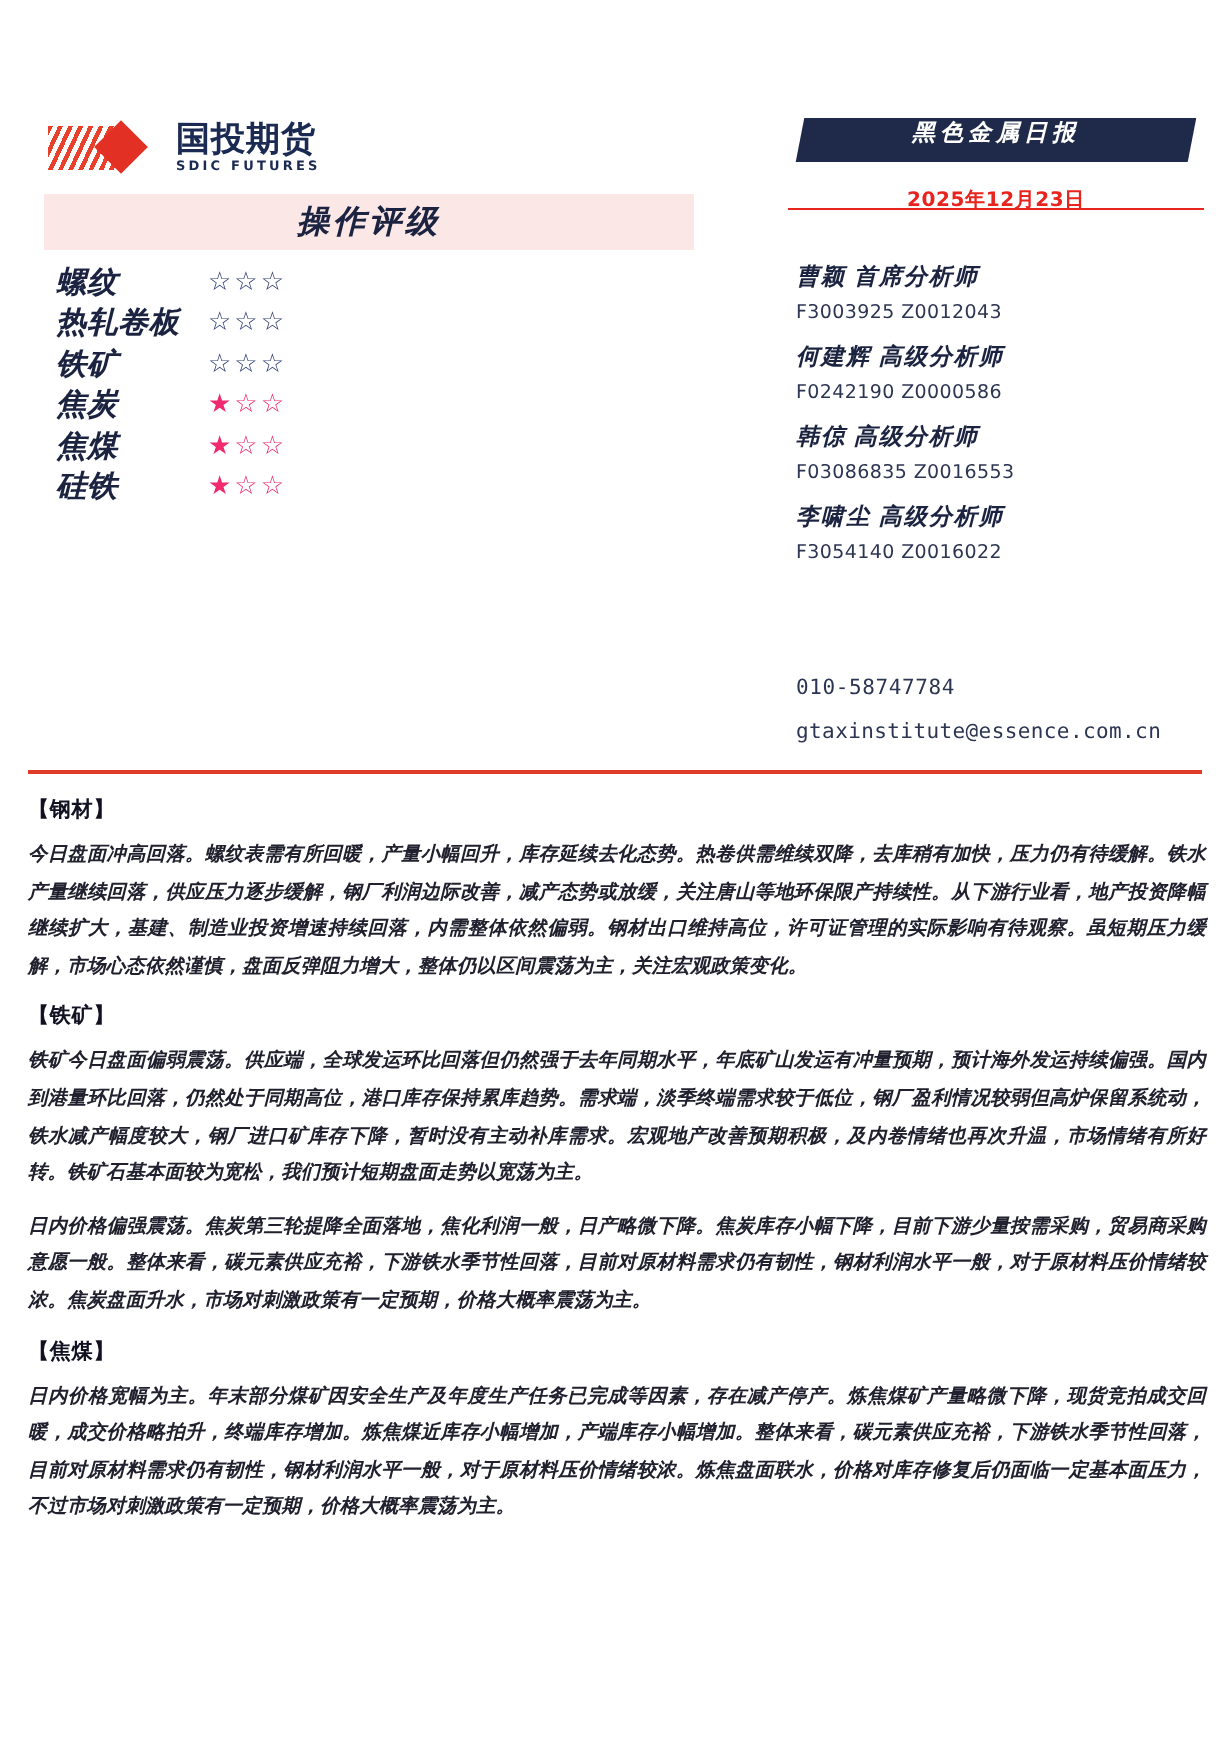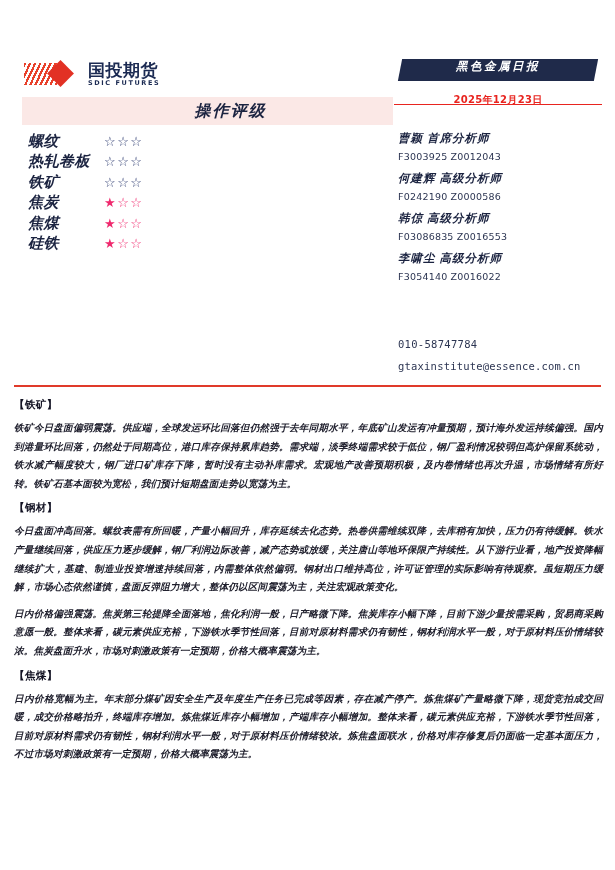--- a/index.html
+++ b/index.html
@@ -98,21 +98,20 @@
   .rating-banner {
     position: absolute;
     left: 22px;
     top: 57px;
     width: 325px;
     height: 28px;
     background: #fbe8e6;
     display: flex;
     align-items: center;
     justify-content: center;
-    padding-left: 46px;
   }
   .rating-banner-title {
     font-family: "Liberation Serif", serif;
     font-size: 16px;
     font-weight: bold;
     font-style: italic;
     color: #1b2340;
     letter-spacing: 2px;
   }
 
@@ -378,26 +377,26 @@
         <div class="contact-email">gtaxinstitute@essence.com.cn</div>
       </div>
 
     </div>
 
     <div class="header-rule"></div>
   </div>
 
   <div class="body-content" id="report-body">
       <div class="section">
+        <div class="section-head">【钢材】</div>
+        <div class="section-body">今日盘面冲高回落。螺纹表需有所回暖，产量小幅回升，库存延续去化态势。热卷供需维续双降，去库稍有加快，压力仍有待缓解。铁水产量继续回落，供应压力逐步缓解，钢厂利润边际改善，减产态势或放缓，关注唐山等地环保限产持续性。从下游行业看，地产投资降幅继续扩大，基建、制造业投资增速持续回落，内需整体依然偏弱。钢材出口维持高位，许可证管理的实际影响有待观察。虽短期压力缓解，市场心态依然谨慎，盘面反弹阻力增大，整体仍以区间震荡为主，关注宏观政策变化。</div>
+      </div>
+      <div class="section">
         <div class="section-head">【铁矿】</div>
         <div class="section-body">铁矿今日盘面偏弱震荡。供应端，全球发运环比回落但仍然强于去年同期水平，年底矿山发运有冲量预期，预计海外发运持续偏强。国内到港量环比回落，仍然处于同期高位，港口库存保持累库趋势。需求端，淡季终端需求较于低位，钢厂盈利情况较弱但高炉保留系统动，铁水减产幅度较大，钢厂进口矿库存下降，暂时没有主动补库需求。宏观地产改善预期积极，及内卷情绪也再次升温，市场情绪有所好转。铁矿石基本面较为宽松，我们预计短期盘面走势以宽荡为主。</div>
-      </div>
-      <div class="section">
-        <div class="section-head">【钢材】</div>
-        <div class="section-body">今日盘面冲高回落。螺纹表需有所回暖，产量小幅回升，库存延续去化态势。热卷供需维续双降，去库稍有加快，压力仍有待缓解。铁水产量继续回落，供应压力逐步缓解，钢厂利润边际改善，减产态势或放缓，关注唐山等地环保限产持续性。从下游行业看，地产投资降幅继续扩大，基建、制造业投资增速持续回落，内需整体依然偏弱。钢材出口维持高位，许可证管理的实际影响有待观察。虽短期压力缓解，市场心态依然谨慎，盘面反弹阻力增大，整体仍以区间震荡为主，关注宏观政策变化。</div>
       </div>
       <div class="section">
         <div class="section-body">日内价格偏强震荡。焦炭第三轮提降全面落地，焦化利润一般，日产略微下降。焦炭库存小幅下降，目前下游少量按需采购，贸易商采购意愿一般。整体来看，碳元素供应充裕，下游铁水季节性回落，目前对原材料需求仍有韧性，钢材利润水平一般，对于原材料压价情绪较浓。焦炭盘面升水，市场对刺激政策有一定预期，价格大概率震荡为主。</div>
       </div>
       <div class="section">
         <div class="section-head">【焦煤】</div>
         <div class="section-body">日内价格宽幅为主。年末部分煤矿因安全生产及年度生产任务已完成等因素，存在减产停产。炼焦煤矿产量略微下降，现货竞拍成交回暖，成交价格略拍升，终端库存增加。炼焦煤近库存小幅增加，产端库存小幅增加。整体来看，碳元素供应充裕，下游铁水季节性回落，目前对原材料需求仍有韧性，钢材利润水平一般，对于原材料压价情绪较浓。炼焦盘面联水，价格对库存修复后仍面临一定基本面压力，不过市场对刺激政策有一定预期，价格大概率震荡为主。</div>
       </div>
     </div>
 

